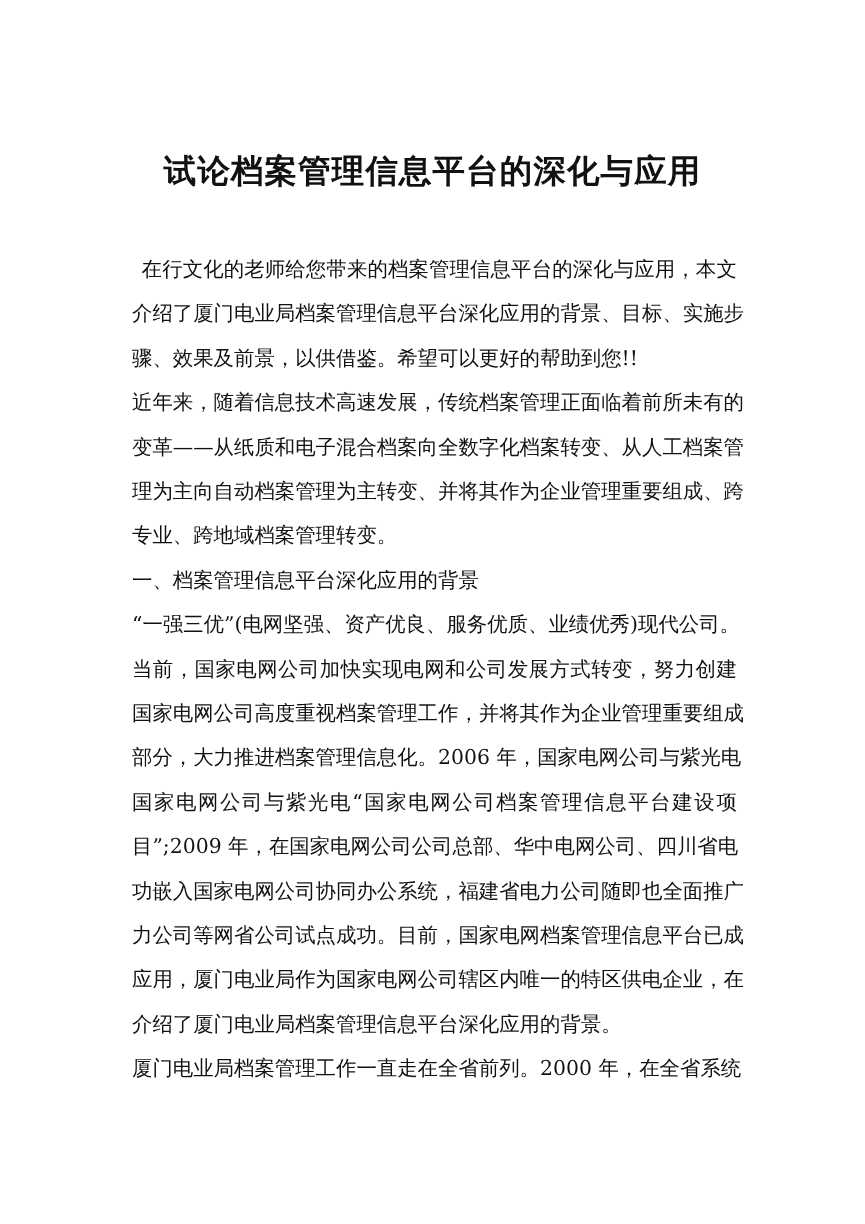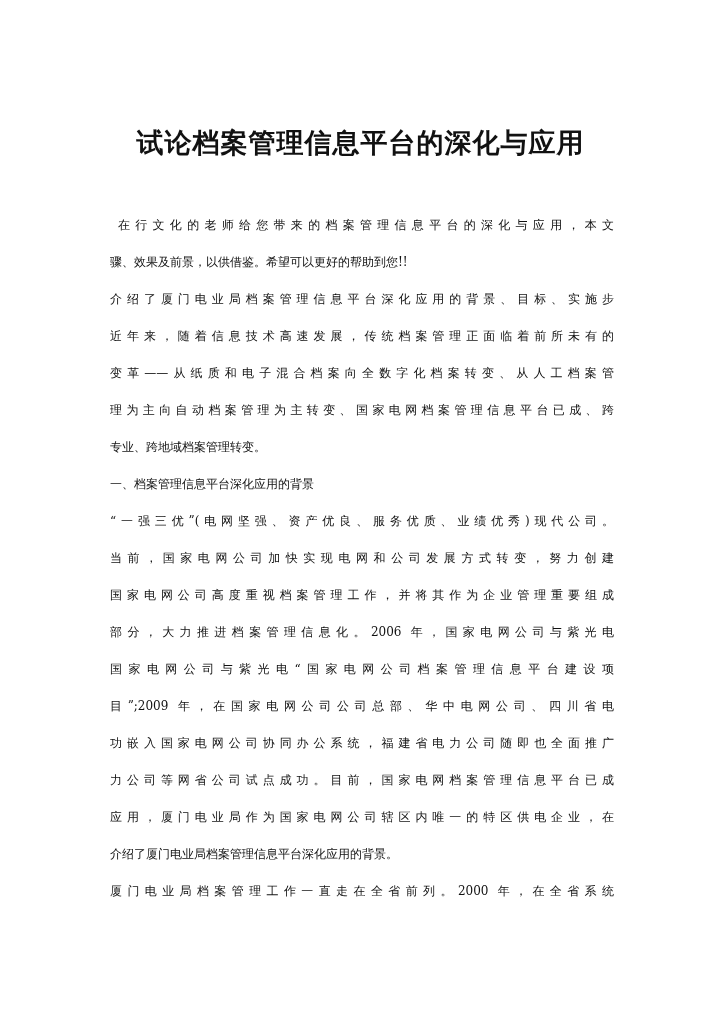--- a/index.html
+++ b/index.html
@@ -8,39 +8,39 @@
   .title {
     position: absolute; left: 0; width: 721px; top: 86px;
     text-align: center;
     font-family: "DejaVu Serif", "Liberation Serif", serif;
     font-size: 27px; font-weight: bold; color: #111;
     letter-spacing: 1px;
   }
   .body {
     position: absolute; left: 110px; top: 168px; width: 504px;
     font-family: "DejaVu Serif", "Liberation Serif", serif;
-    font-size: 12px; color: #111;
+    font-size: 17px; color: #111;
     line-height: 37px;
   }
   .line { height: 37px; white-space: nowrap; overflow: visible; text-align: justify; text-align-last: justify; }
   .line.last { text-align-last: left; }
   .line.indent { padding-left: 8px; }
 </style>
 </head>
 <body>
 
 <div class="page">
   <div class="title">试论档案管理信息平台的深化与应用</div>
   <div class="body" id="body">
       <div class="line indent">在行文化的老师给您带来的档案管理信息平台的深化与应用，本文</div>
+      <div class="line">介绍了厦门电业局档案管理信息平台深化应用的背景、目标、实施步</div>
       <div class="line last">骤、效果及前景，以供借鉴。希望可以更好的帮助到您!!</div>
-      <div class="line">介绍了厦门电业局档案管理信息平台深化应用的背景、目标、实施步</div>
       <div class="line">近年来，随着信息技术高速发展，传统档案管理正面临着前所未有的</div>
       <div class="line">变革——从纸质和电子混合档案向全数字化档案转变、从人工档案管</div>
-      <div class="line">理为主向自动档案管理为主转变、国家电网档案管理信息平台已成、跨</div>
+      <div class="line">理为主向自动档案管理为主转变、并将其作为企业管理重要组成、跨</div>
       <div class="line last">专业、跨地域档案管理转变。</div>
       <div class="line last">一、档案管理信息平台深化应用的背景</div>
       <div class="line">“一强三优”(电网坚强、资产优良、服务优质、业绩优秀)现代公司。</div>
       <div class="line">当前，国家电网公司加快实现电网和公司发展方式转变，努力创建</div>
       <div class="line">国家电网公司高度重视档案管理工作，并将其作为企业管理重要组成</div>
       <div class="line">部分，大力推进档案管理信息化。2006 年，国家电网公司与紫光电</div>
       <div class="line">国家电网公司与紫光电“国家电网公司档案管理信息平台建设项</div>
       <div class="line">目”;2009 年，在国家电网公司公司总部、华中电网公司、四川省电</div>
       <div class="line">功嵌入国家电网公司协同办公系统，福建省电力公司随即也全面推广</div>
       <div class="line">力公司等网省公司试点成功。目前，国家电网档案管理信息平台已成</div>

